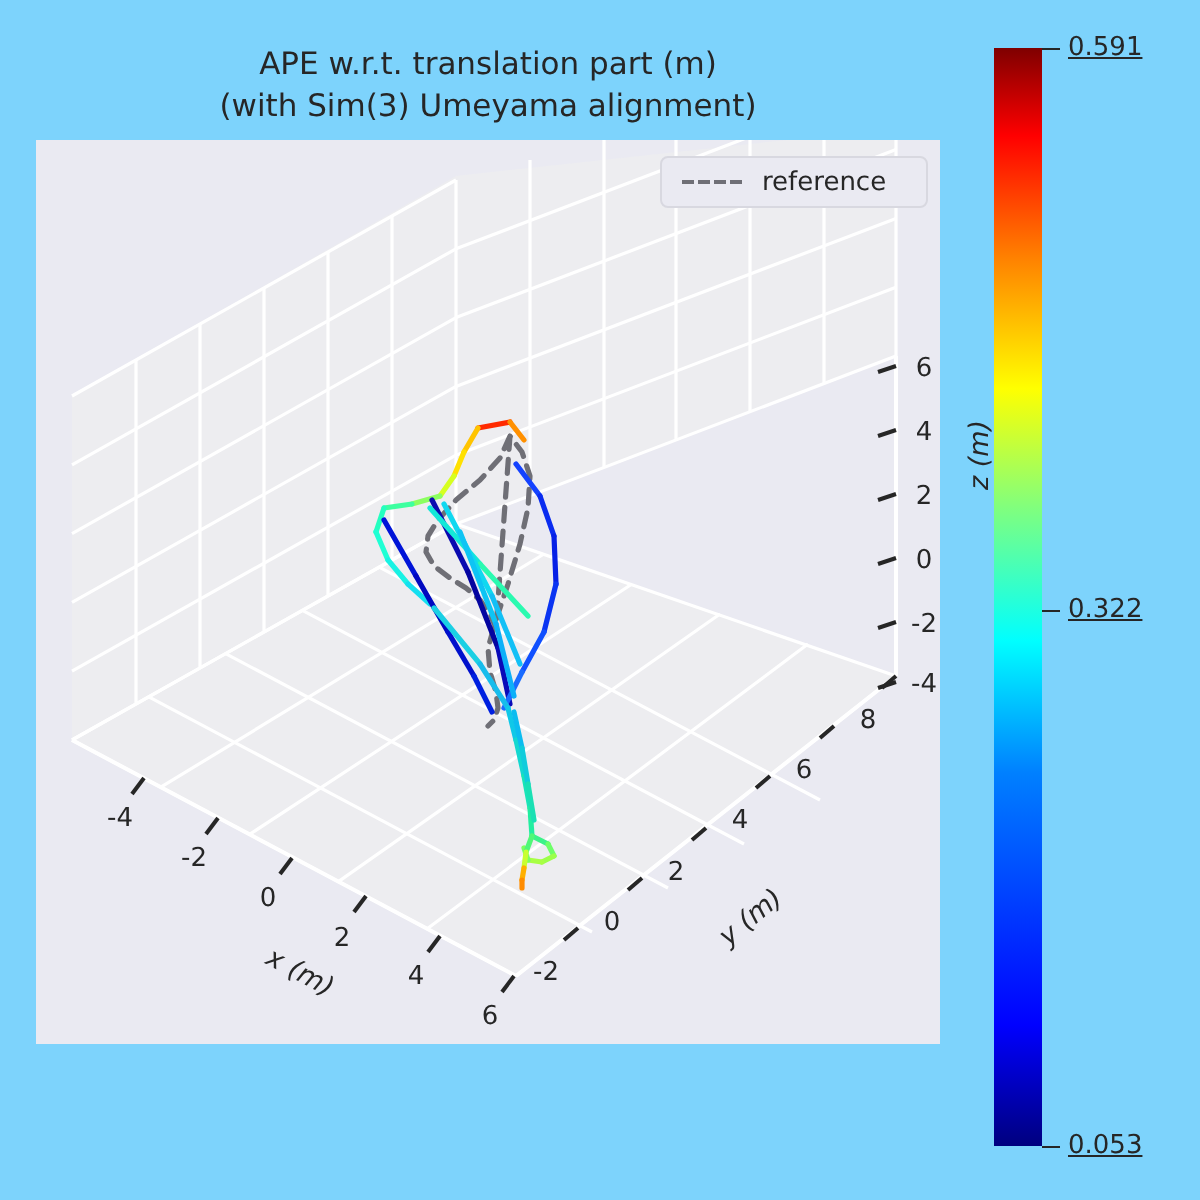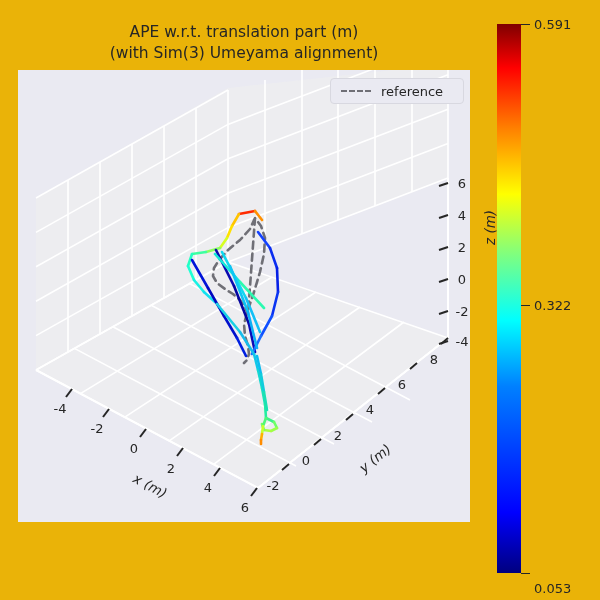--- a/index.html
+++ b/index.html
@@ -14,21 +14,21 @@
     overflow: hidden;
     font-family: "DejaVu Sans", sans-serif;
     color: #262626;
   }
 
   #figure {
     position: absolute;
     left: 0; top: 0;
     width: 600px;
     height: 600px;
-    background: #eab308;
+    background: #7dd3fc;
   }
 
   
   #chart-title {
     position: absolute;
     left: 18px;
     top: 22px;
     width: 452px;
     text-align: center;
     font-size: 15.5px;
@@ -116,20 +116,21 @@
     height: 0;
     border-top: 1.4px solid #262626;
   }
   .cb-label {
     position: absolute;
     left: 37px;
     font-size: 13px;
     color: #262626;
     transform: translateY(-50%);
     white-space: nowrap;
+    text-decoration: underline;
   }
 
   
   .tick-text {
     font-family: "DejaVu Sans", sans-serif;
     font-size: 13px;
     fill: #262626;
   }
   .axis-title-text {
     font-family: "DejaVu Sans", sans-serif;
@@ -335,16 +336,16 @@
 
   <div id="colorbar-wrap">
     <div id="colorbar"></div>
 
     <div class="cb-tick" style="top:0px;"></div>
     <div class="cb-tick" style="top:281px;"></div>
     <div class="cb-tick" style="top:549px;"></div>
 
     <div class="cb-label" style="top:0px;">0.591</div>
     <div class="cb-label" style="top:281px;">0.322</div>
-    <div class="cb-label" style="top:564px;">0.053</div>
+    <div class="cb-label" style="top:549px;">0.053</div>
   </div>
 
 </div>
 
 </body></html>

